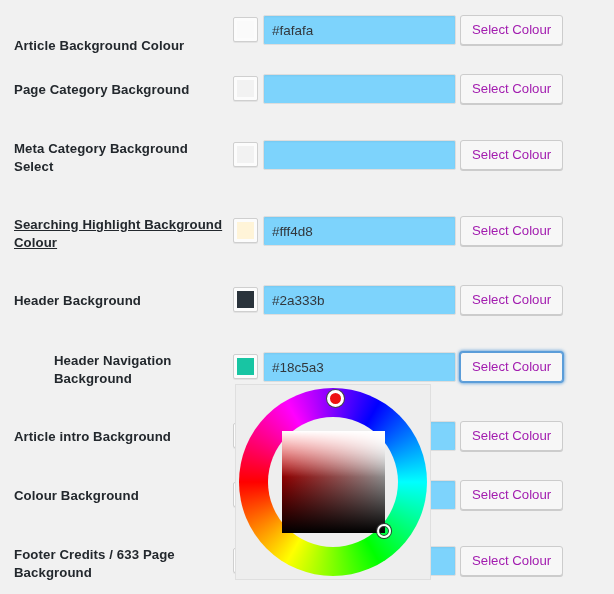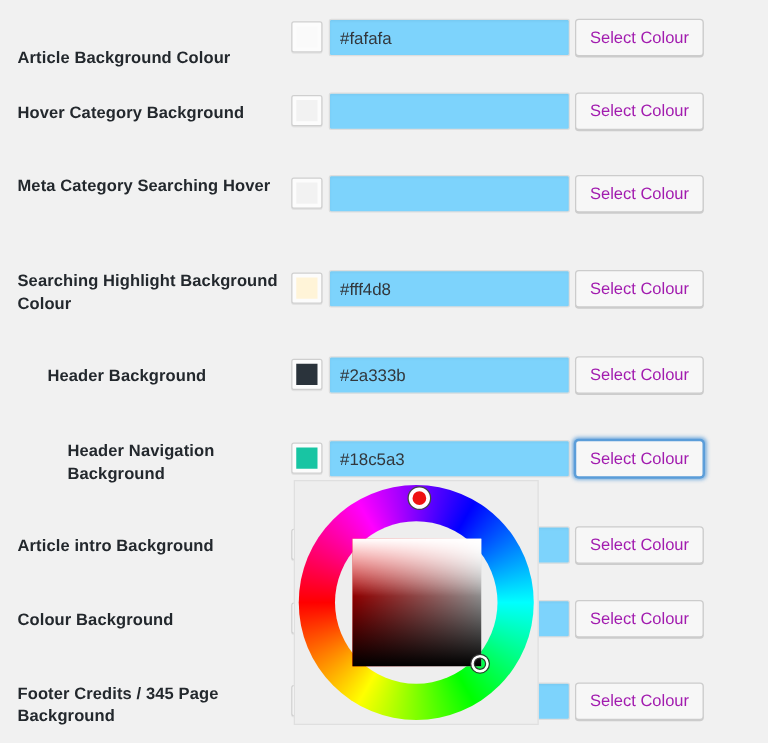--- a/index.html
+++ b/index.html
@@ -183,54 +183,54 @@
     <div class="row-controls" style="top:3px;">
       <div class="swatch-box">
         <span class="swatch-inner" style="background:#fafafa;"></span>
       </div>
       <input class="hex-input" type="text" value="#fafafa" style="">
       <button class="pick-btn">Select Colour</button>
     </div>
   </div>
 
   <div class="row" style="top:73px;">
-    <div class="row-label" style="top:8px;">Hover Category Background</div>
+    <div class="row-label" style="top:8px;">Page Category Background</div>
     <div class="row-controls" style="top:3px;">
       <div class="swatch-box">
         <span class="swatch-inner" style="background:#f2f2f2;"></span>
       </div>
       <input class="hex-input" type="text" value="" style="">
       <button class="pick-btn">Select Colour</button>
     </div>
   </div>
 
   <div class="row" style="top:132px;">
-    <div class="row-label" style="top:8px;">Meta Category Searching Hover</div>
+    <div class="row-label" style="top:8px;">Meta Category Background Select</div>
     <div class="row-controls" style="top:10px;">
       <div class="swatch-box">
         <span class="swatch-inner" style="background:#f2f2f2;"></span>
       </div>
       <input class="hex-input" type="text" value="" style="">
       <button class="pick-btn">Select Colour</button>
     </div>
   </div>
 
   <div class="row" style="top:208px;">
-    <div class="row-label" style="top:8px;">Searching Highlight Background Colour</div>
+    <div class="row-label" style="top:8px;text-decoration:underline;">Searching Highlight Background Colour</div>
     <div class="row-controls" style="top:10px;">
       <div class="swatch-box">
         <span class="swatch-inner" style="background:#fff4d8;"></span>
       </div>
       <input class="hex-input" type="text" value="#fff4d8" style="">
       <button class="pick-btn">Select Colour</button>
     </div>
   </div>
 
   <div class="row" style="top:284px;">
-    <div class="row-label" style="top:8px;margin-left:24px;">Header Background</div>
+    <div class="row-label" style="top:8px;">Header Background</div>
     <div class="row-controls" style="top:3px;">
       <div class="swatch-box">
         <span class="swatch-inner" style="background:#2a333b;"></span>
       </div>
       <input class="hex-input" type="text" value="#2a333b" style="">
       <button class="pick-btn">Select Colour</button>
     </div>
   </div>
 
   <div class="row" style="top:344px;">
@@ -260,21 +260,21 @@
     <div class="row-controls" style="top:3px;">
       <div class="swatch-box">
         <span class="swatch-inner" style="background:#f2f2f2;"></span>
       </div>
       <input class="hex-input" type="text" value="" style="">
       <button class="pick-btn">Select Colour</button>
     </div>
   </div>
 
   <div class="row" style="top:538px;">
-    <div class="row-label" style="top:8px;">Footer Credits / 345 Page Background</div>
+    <div class="row-label" style="top:8px;">Footer Credits / 633 Page Background</div>
     <div class="row-controls" style="top:10px;">
       <div class="swatch-box">
         <span class="swatch-inner" style="background:#f2f2f2;"></span>
       </div>
       <input class="hex-input" type="text" value="" style="">
       <button class="pick-btn">Select Colour</button>
     </div>
   </div>
 
   <div class="picker-panel">

